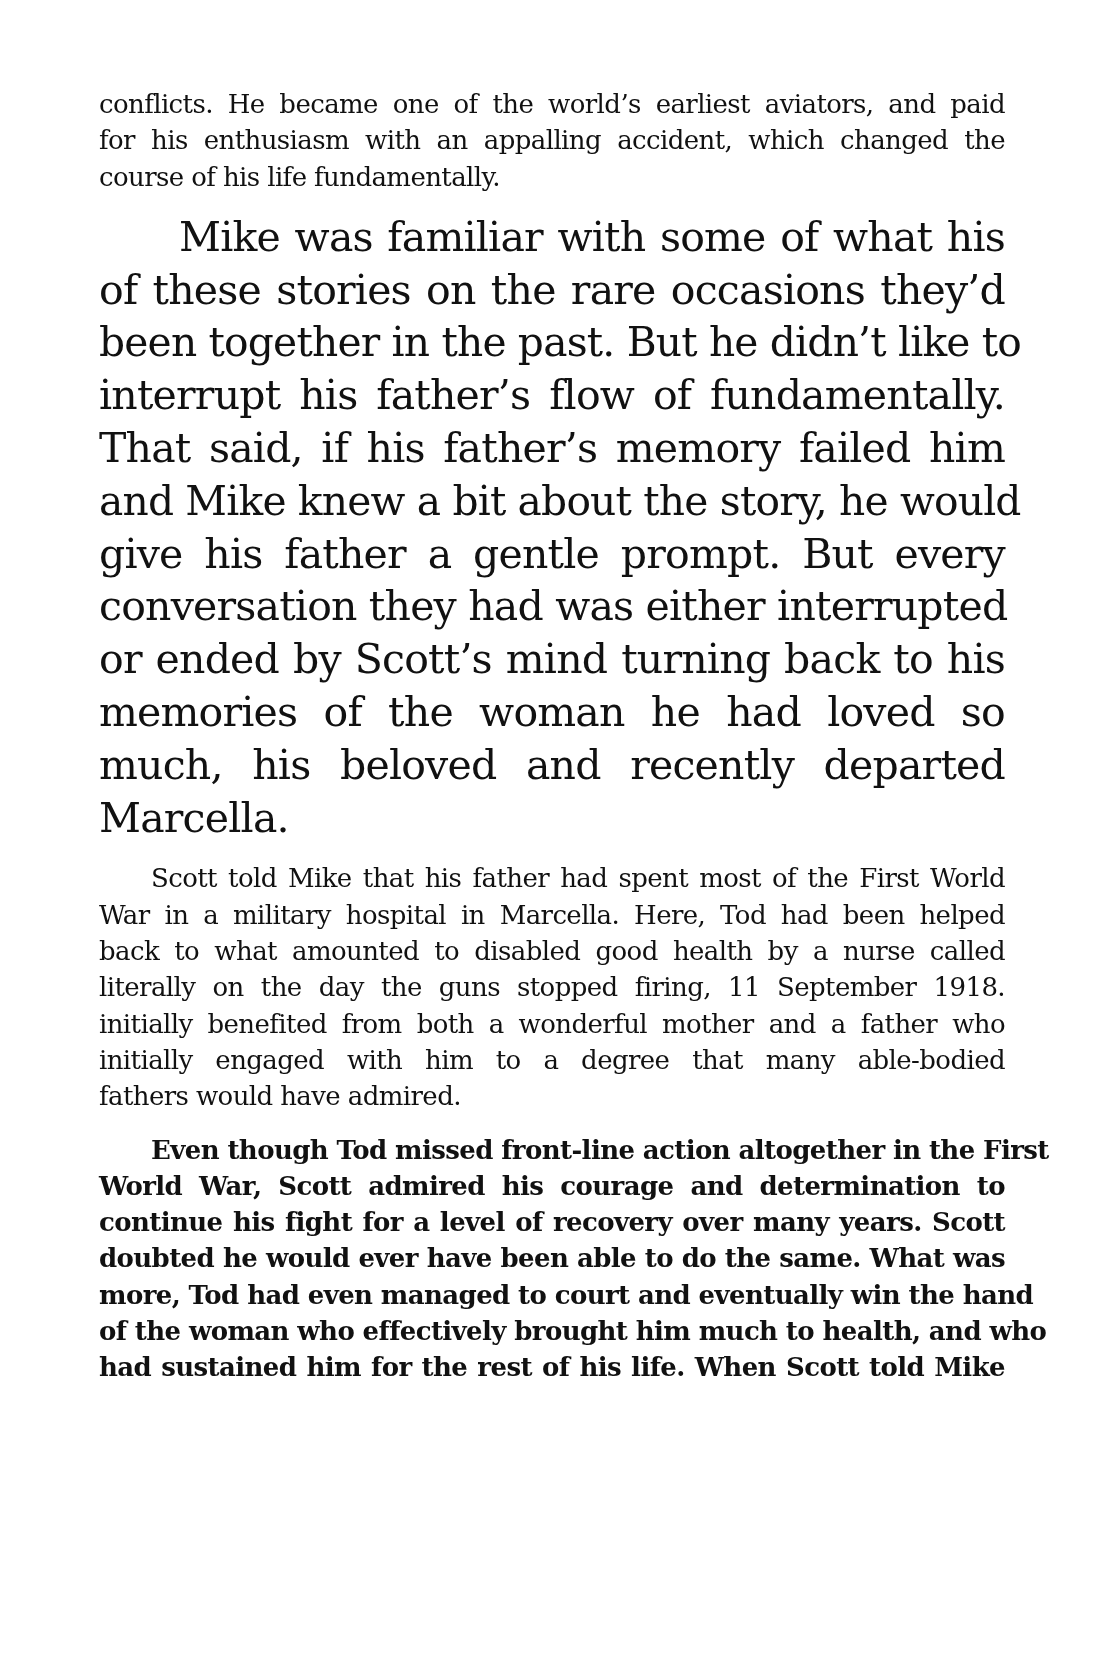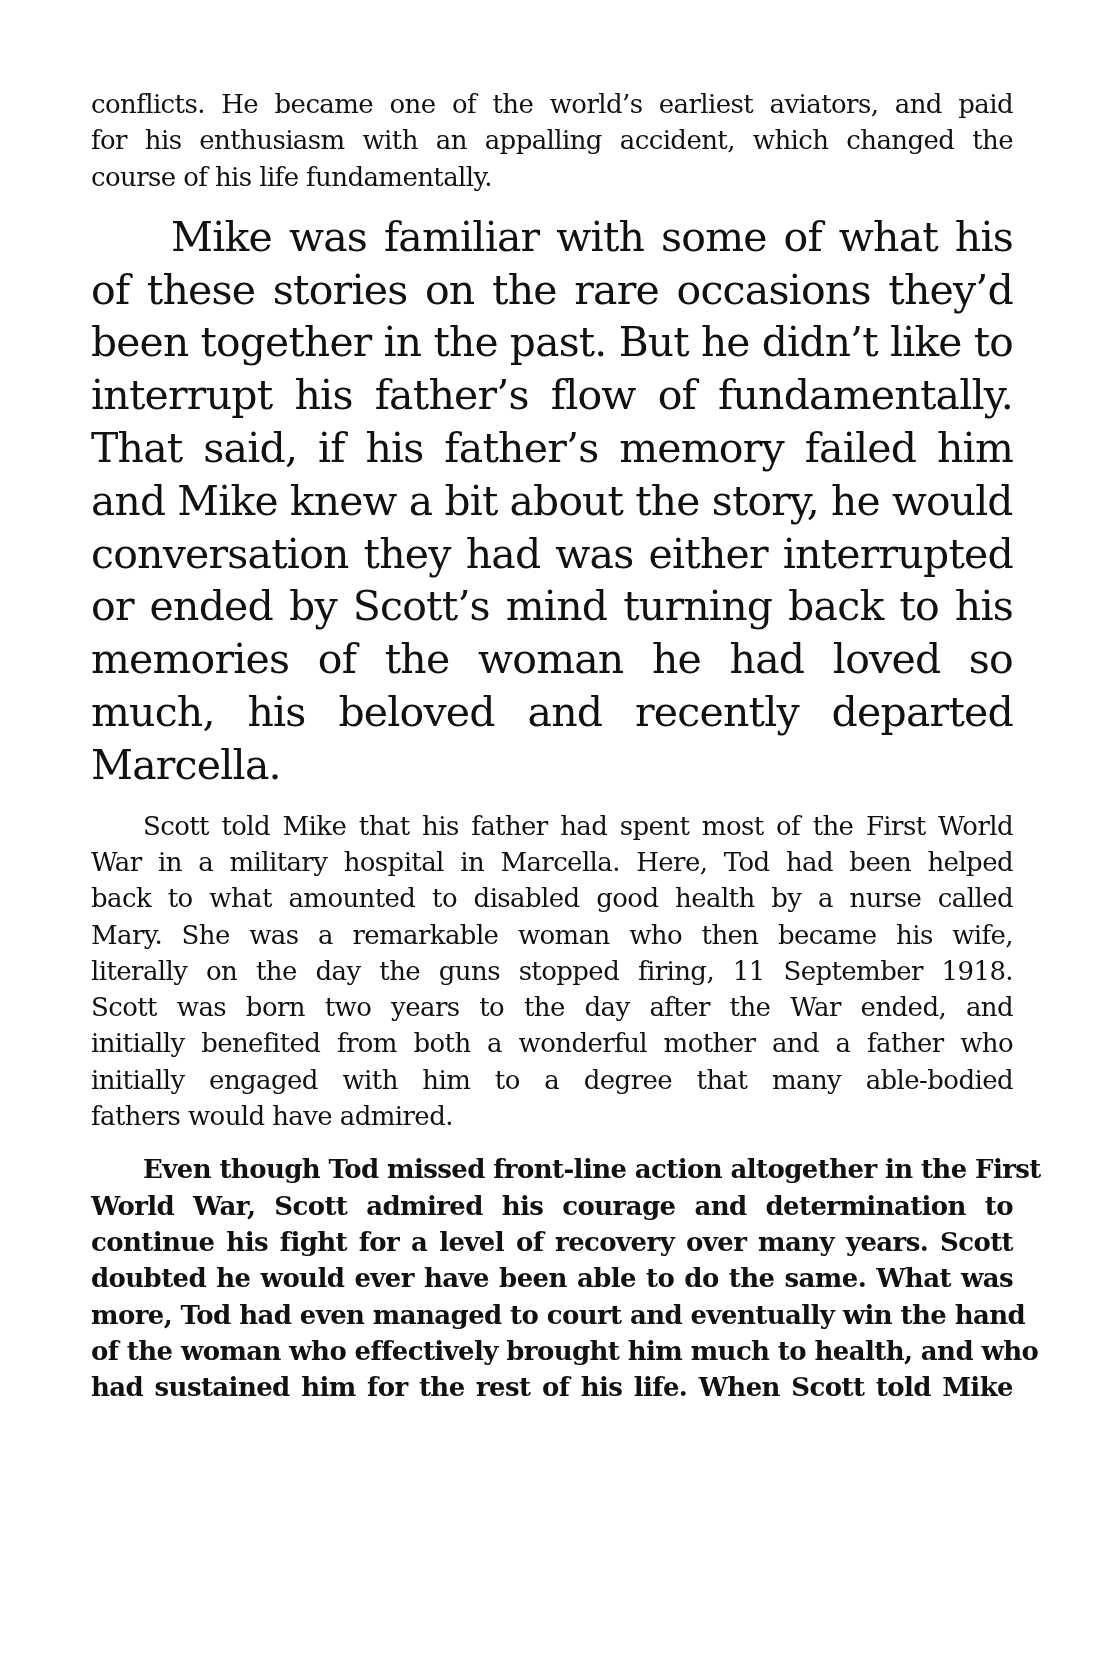--- a/index.html
+++ b/index.html
@@ -1,18 +1,18 @@
 <!DOCTYPE html>
 <html><head>
 <meta charset="utf-8">
 <style>
   html, body { margin: 0; padding: 0; background: #ffffff; }
   body { width: 1112px; height: 1667px; position: relative; overflow: hidden; font-family: "DejaVu Serif", "Liberation Serif", serif; color: #111111; }
   .page { position: absolute; left: 91px; top: 86px; width: 922px; }
-  .para { margin: 0; }
+  .para { margin: 8px; }
   .line { display: block; text-align: justify; text-align-last: justify; white-space: nowrap; overflow: visible; }
   .line.last { text-align-last: left; }
   .small .line { font-size: 26px; line-height: 36.3px; letter-spacing: -0.6px; word-spacing: 0px; transform-origin: left; }
   .large .line { font-size: 41px; line-height: 52.8px; letter-spacing: -0.8px; }
   .indent { padding-left: 52px; }
   .large .indent { padding-left: 80px; }
   #p1 { margin-top: 0; }
   #p2 { margin-top: 16px; }
   #p3 { margin-top: 16px; }
   #p4 { margin-top: 17px; font-weight: bold; }
@@ -27,34 +27,33 @@
     <span class="line last">course of his life fundamentally.</span>
   </div>
 
   <div class="para large" id="p2">
     <span class="line indent">Mike was familiar with some of what his</span>
     <span class="line">of these stories on the rare occasions they’d</span>
     <span class="line" style="transform: scaleX(0.993534); transform-origin: left center; text-align-last: left;">been together in the past. But he didn’t like to</span>
     <span class="line">interrupt his father’s flow of fundamentally.</span>
     <span class="line">That said, if his father’s memory failed him</span>
     <span class="line" style="transform: scaleX(0.993534); transform-origin: left center; text-align-last: left;">and Mike knew a bit about the story, he would</span>
+    <span class="line">give his father a gentle prompt. But every</span>
     <span class="line">conversation they had was either interrupted</span>
     <span class="line">or ended by Scott’s mind turning back to his</span>
     <span class="line">memories of the woman he had loved so</span>
     <span class="line">much, his beloved and recently departed</span>
     <span class="line last">Marcella.</span>
   </div>
 
   <div class="para small" id="p3">
     <span class="line indent">Scott told Mike that his father had spent most of the First World</span>
     <span class="line">War in a military hospital in Marcella. Here, Tod had been helped</span>
     <span class="line">back to what amounted to disabled good health by a nurse called</span>
-    <span class="line">Mary. She was a remarkable woman who then became his wife,</span>
     <span class="line">literally on the day the guns stopped firing, 11 September 1918.</span>
-    <span class="line">Scott was born two years to the day after the War ended, and</span>
     <span class="line">initially benefited from both a wonderful mother and a father who</span>
     <span class="line">initially engaged with him to a degree that many able-bodied</span>
     <span class="line last">fathers would have admired.</span>
   </div>
 
   <div class="para small" id="p4">
     <span class="line indent">Even though Tod missed front-line action altogether in the First</span>
     <span class="line">World War, Scott admired his courage and determination to</span>
     <span class="line">continue his fight for a level of recovery over many years. Scott</span>
     <span class="line">doubted he would ever have been able to do the same. What was</span>

